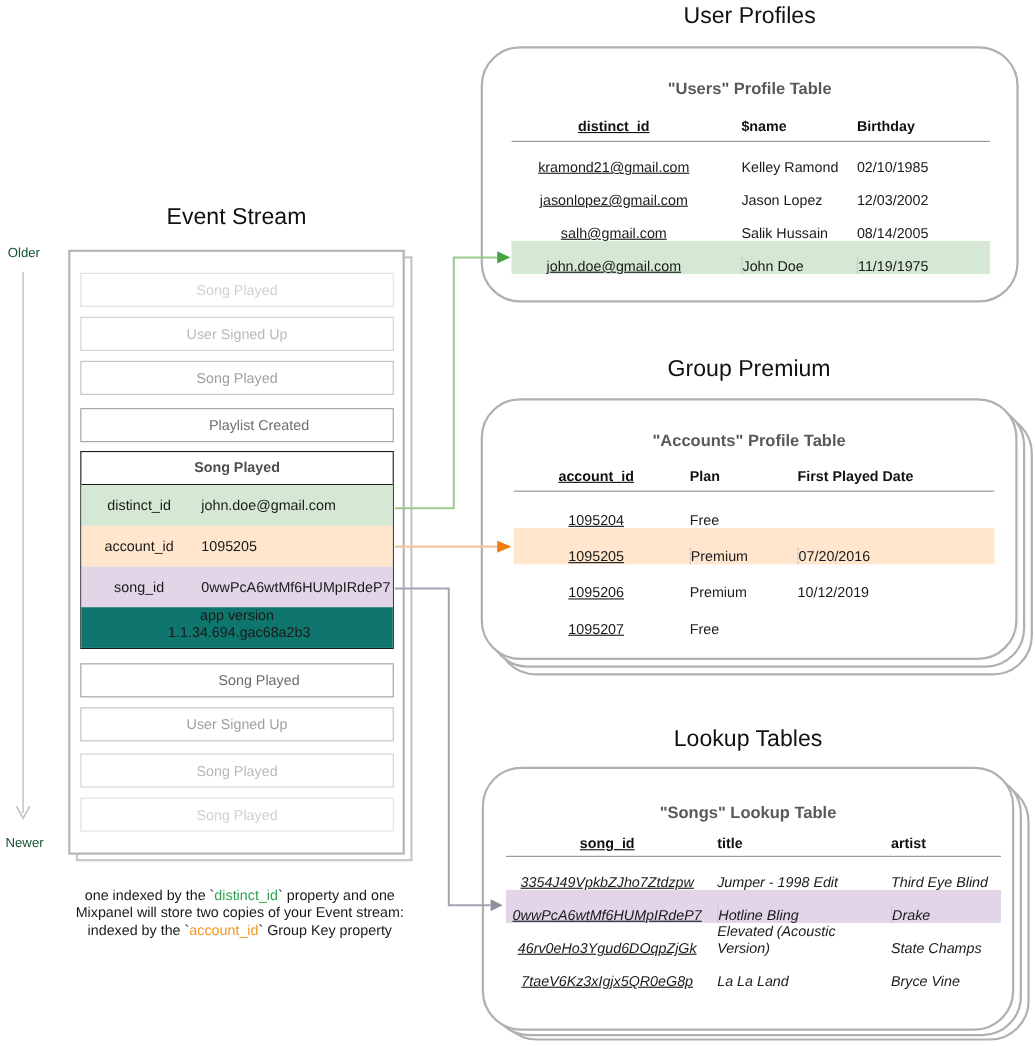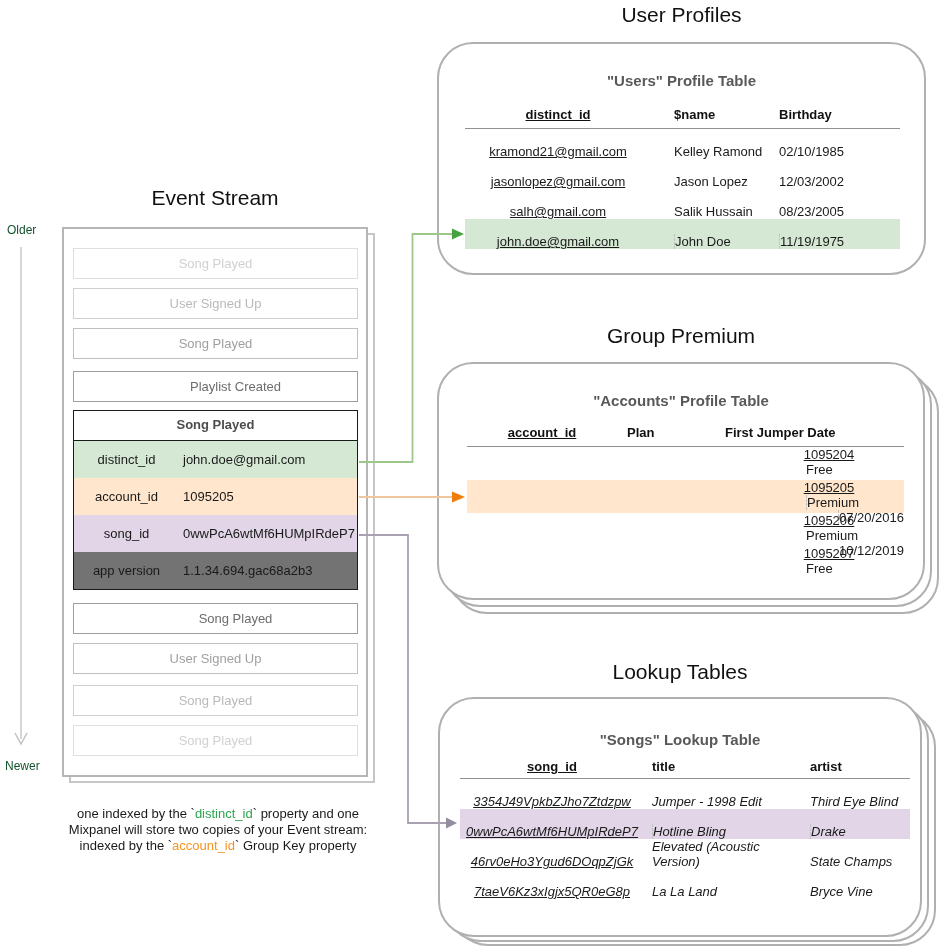--- a/index.html
+++ b/index.html
@@ -33,21 +33,21 @@
   .event-card { position:absolute; left:9px; top:181px; width:285px; height:180px;
                 border:1.5px solid #1a1a1a; background:#fff; display:flex; flex-direction:column; }
   .event-card-header { height:30px; line-height:28px; text-align:center; font-size:13px;
                        font-weight:bold; color:#4d4d4d; border-bottom:1.5px solid #1a1a1a; }
   .prop-row { flex:1; display:flex; align-items:center; font-size:13px; }
   .prop-key { width:105px; text-align:center; }
   .prop-val { margin-left:4px; }
   .bg-green  { background:#d5e8d4; }
   .bg-orange { background:#ffe6cc; }
   .bg-purple { background:#e1d5e7; }
-  .bg-white  { background:#737373; }
+  .bg-white  { background:#0f766e;flex-direction:column; }
 
   
   .caption { position:absolute; left:33px; top:806px; width:370px; text-align:center;
              font-size:13px; line-height:16px; color:#1a1a1a; }
   .tok-green  { color:#2da44e; }
   .tok-orange { color:#f7941e; }
 
   
   .card, .card-stack { position:absolute; border:2px solid #b0b0b0; border-radius:36px; background:#fff; }
   #up-card { left:437px; top:42px;  width:489px; height:233px; }
@@ -64,21 +64,21 @@
   #up-tbl { left:26px; top:59px; width:435px; }
   #gp-tbl { left:28px; top:57px; width:437px; }
   #lt-tbl { left:20px; top:58px; width:450px; }
   .t-header { display:flex; font-weight:bold; font-size:13px; color:#111;
               border-bottom:1.5px solid #919191; }
   #up-tbl .t-header { height:26px; line-height:24px; }
   #gp-tbl .t-header { height:26px; line-height:24px; }
   #lt-tbl .t-header { height:22px; line-height:20px; }
   .t-row { display:flex; font-size:13px; align-items:flex-end; }
   #up-tbl .t-row { height:30px; }
-  #gp-tbl .t-row { height:33px;flex-direction:column; }
+  #gp-tbl .t-row { height:33px; }
   #lt-tbl .t-row { height:30px;font-style:italic; }
   .u { text-decoration:underline; }
 
   
   #up-tbl .c1 { width:186px; text-align:center; }
   #up-tbl .c2 { width:105px; margin-left:23px; }
   #up-tbl .c3 { flex:1; margin-left:0; padding-left:0; }
   #up-tbl .c3 { margin-left:0; }
   #up-tbl .t-header .c3, #up-tbl .t-row .c3 { margin-left:0; }
   #up-tbl .c3 { width:137px; }
@@ -167,39 +167,39 @@
         <span class="c3">02/10/1985</span>
       </div>
       <div class="t-row">
         <span class="c1 u">jasonlopez@gmail.com</span>
         <span class="c2">Jason Lopez</span>
         <span class="c3">12/03/2002</span>
       </div>
       <div class="t-row">
         <span class="c1 u">salh@gmail.com</span>
         <span class="c2">Salik Hussain</span>
-        <span class="c3">08/23/2005</span>
+        <span class="c3">08/14/2005</span>
       </div>
       <div class="t-row hl-green">
         <span class="c1 u">john.doe@gmail.com</span>
         <span class="c2">John Doe</span>
         <span class="c3">11/19/1975</span>
       </div>
     </div>
   </div>
 
   <div class="card-stack" style="left:451px; top:376px; width:488px; height:238px;"></div>
   <div class="card-stack" style="left:444px; top:369px; width:488px; height:238px;"></div>
   <div class="card" id="gp-card">
     <div class="card-title">"Accounts" Profile Table</div>
     <div class="tbl" id="gp-tbl">
       <div class="t-header">
         <span class="c1 u">account_id</span>
         <span class="c2">Plan</span>
-        <span class="c3">First Jumper Date</span>
+        <span class="c3">First Played Date</span>
       </div>
       <div class="t-row">
         <span class="c1 u">1095204</span>
         <span class="c2">Free</span>
         <span class="c3"></span>
       </div>
       <div class="t-row hl-orange">
         <span class="c1 u">1095205</span>
         <span class="c2">Premium</span>
         <span class="c3">07/20/2016</span>

